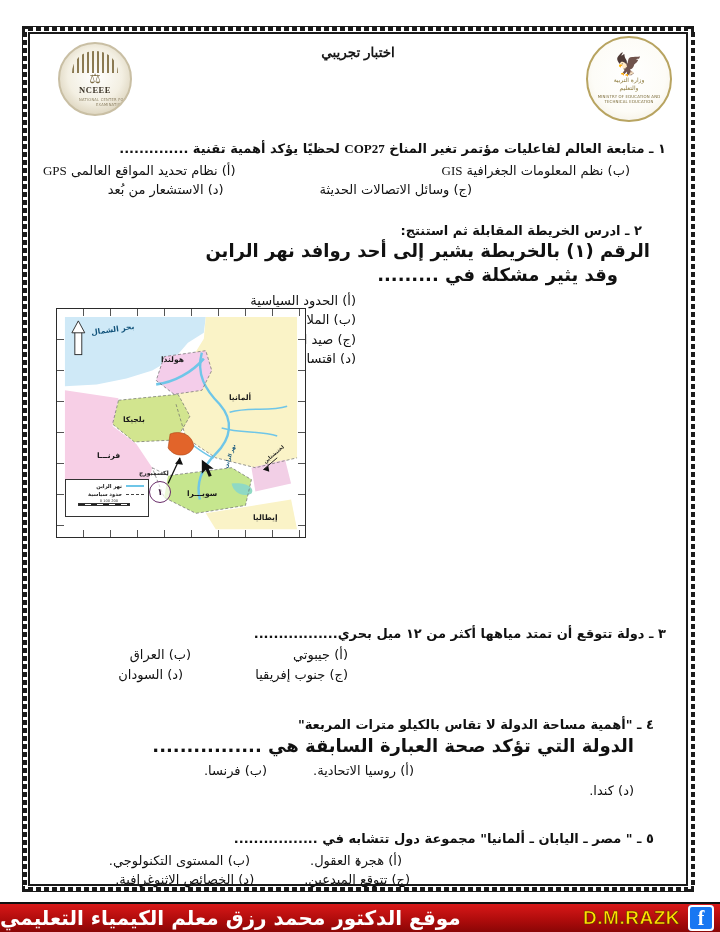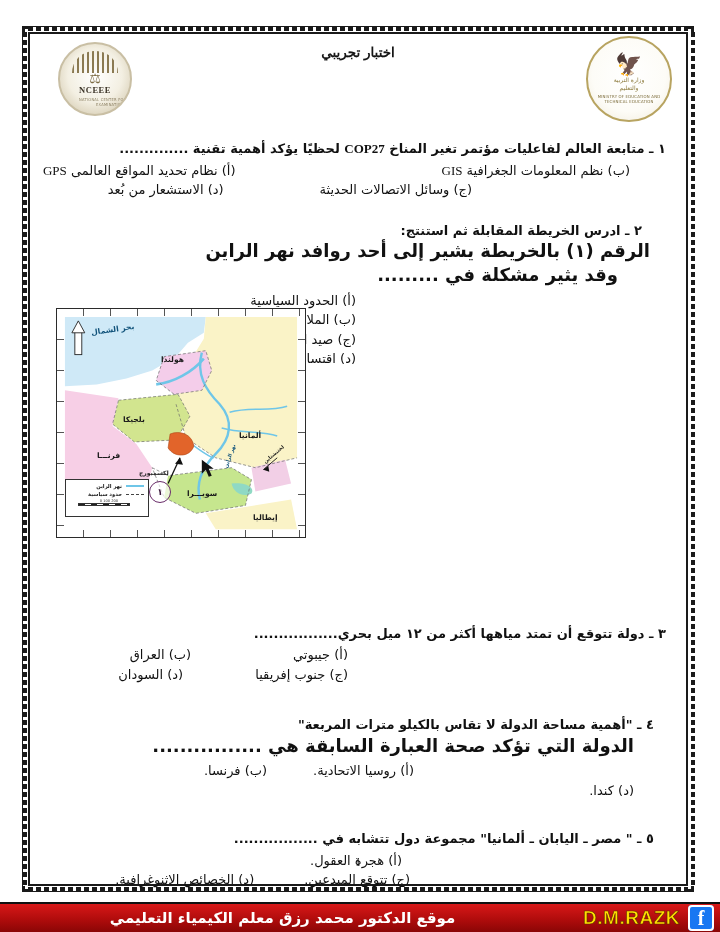--- a/index.html
+++ b/index.html
@@ -330,26 +330,26 @@
     color: #ffe000;
     letter-spacing: .5px;
     -webkit-text-stroke: .6px #5a2a00;
     white-space: nowrap;
     flex: none;
     margin-left: 10px;
   }
   .fb-arabic {
     font-family: "DejaVu Sans", sans-serif;
     font-weight: bold;
-    font-size: 15px;
+    font-size: 20px;
     color: #ffffff;
     direction: rtl;
     white-space: nowrap;
     flex: 1;
-    text-align: center;
+    text-align: left;
     padding-right: 8px;
     letter-spacing: -.2px;
   }
 </style>
 </head>
 <body>
 
 <div class="page">
 
   <div class="frame-outer"></div>
@@ -509,21 +509,21 @@
           <path d="M146 152 L146 166 L150 162 L153 169 L156 168 L153 161 L158 161 Z" fill="#111"></path>
         </svg>
 
         <div class="map-ticks-top"></div>
         <div class="map-ticks-bottom"></div>
         <div class="map-ticks-left"></div>
         <div class="map-ticks-right"></div>
 
         <div class="map-label blue" style="left:34px; top:16px; transform:rotate(-8deg);">بحر الشمال</div>
         <div class="map-label" style="left:104px; top:46px;">هولندا</div>
-        <div class="map-label" style="left:182px; top:84px;margin-top:38px;">ألمانيا</div>
+        <div class="map-label" style="left:172px; top:84px;">ألمانيا</div>
         <div class="map-label" style="left:66px; top:106px;">بلجيكا</div>
         <div class="map-label sm" style="left:82px; top:160px;">لكسمبورج</div>
         <div class="map-label" style="left:40px; top:142px; letter-spacing:1px;">فرنـــا</div>
         <div class="map-label" style="left:130px; top:180px; letter-spacing:1px;">سويـــرا</div>
         <div class="map-label" style="left:196px; top:204px;text-align:right;">إيطاليا</div>
         <div class="map-label xs" style="left:204px; top:142px; transform:rotate(-40deg);">لختنشتاين</div>
         <div class="map-label xs blue" style="left:160px; top:144px; transform:rotate(-70deg);">نهر الراين</div>
 
         <div class="map-pointer-circle" style="left:92px; top:172px;">
           <span>١</span>
@@ -606,20 +606,24 @@
       <div class="q-stem" style="padding-right:24px;">
         <span>٥ ـ</span>
         <span>" مصر ـ اليابان ـ ألمانيا" مجموعة دول تتشابه في .................</span>
       </div>
       <div class="opts">
         <div class="opt-row">
           <div class="opt opt-a">
             <span>(أ)</span>
             <span>هجرة العقول.</span>
           </div>
+          <div class="opt opt-b">
+            <span>(ب)</span>
+            <span>المستوى التكنولوجي.</span>
+          </div>
         </div>
         <div class="opt-row">
           <div class="opt opt-c">
             <span>(ج)</span>
             <span>تتوقع المبدعين.</span>
           </div>
           <div class="opt opt-d">
             <span>(د)</span>
             <span>الخصائص الاثنوغرافية.</span>
           </div>

